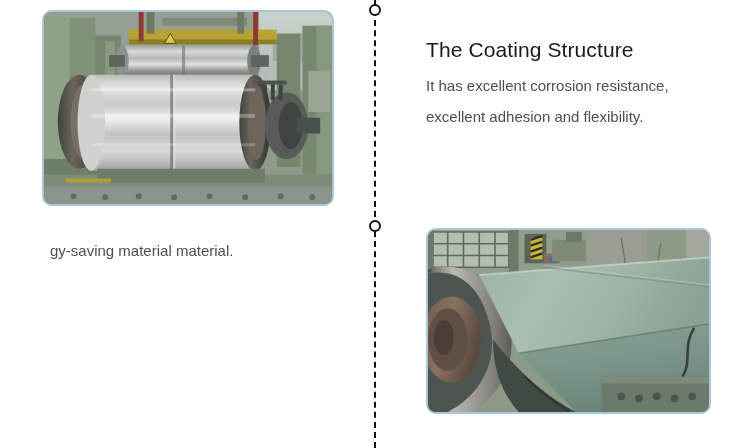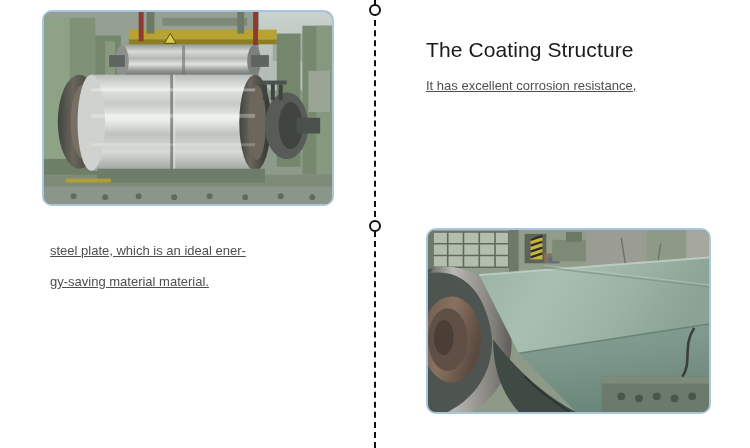--- a/index.html
+++ b/index.html
@@ -96,25 +96,24 @@
   .heading {
     font-size: 21px;
     font-weight: 400;
     color: #1a1a1a;
     letter-spacing: 0.1px;
     line-height: 28px;
     margin: 0 0 6px 0;
     white-space: nowrap;
   }
   .body-line {
-    font-size: 13px;
+    font-size: 15px;
     color: #4f4f4f;
     line-height: 31px;
     white-space: nowrap;
-    text-decoration: underline;
   }
 </style>
 </head>
 <body>
 
 <div class="stage">
 
   <div class="photo photo-topleft">
     <svg viewBox="0 0 292 196" preserveAspectRatio="none">
       <defs>
@@ -231,24 +230,24 @@
 
   <div class="timeline">
     <div class="timeline-line"></div>
     <div class="timeline-node node-1"></div>
     <div class="timeline-node node-2"></div>
   </div>
 
   <div class="text-block block-coating">
     <div class="heading">The Coating Structure</div>
     <div class="body-line">It has excellent corrosion resistance,</div>
+    <div class="body-line">excellent adhesion and flexibility.</div>
   </div>
 
   <div class="text-block block-reflect">
-    <div class="body-line">steel plate, which is an ideal ener-</div>
     <div class="body-line">gy-saving material material.</div>
   </div>
 
   <div class="photo photo-bottomright">
     <svg viewBox="0 0 285 186" preserveAspectRatio="none">
       <defs>
         <linearGradient id="sheetTop" x1="0" y1="0" x2="1" y2="0.25">
           <stop offset="0%" stop-color="#9ab3a5"></stop>
           <stop offset="35%" stop-color="#a8bfb1"></stop>
           <stop offset="70%" stop-color="#9bb2a4"></stop>

